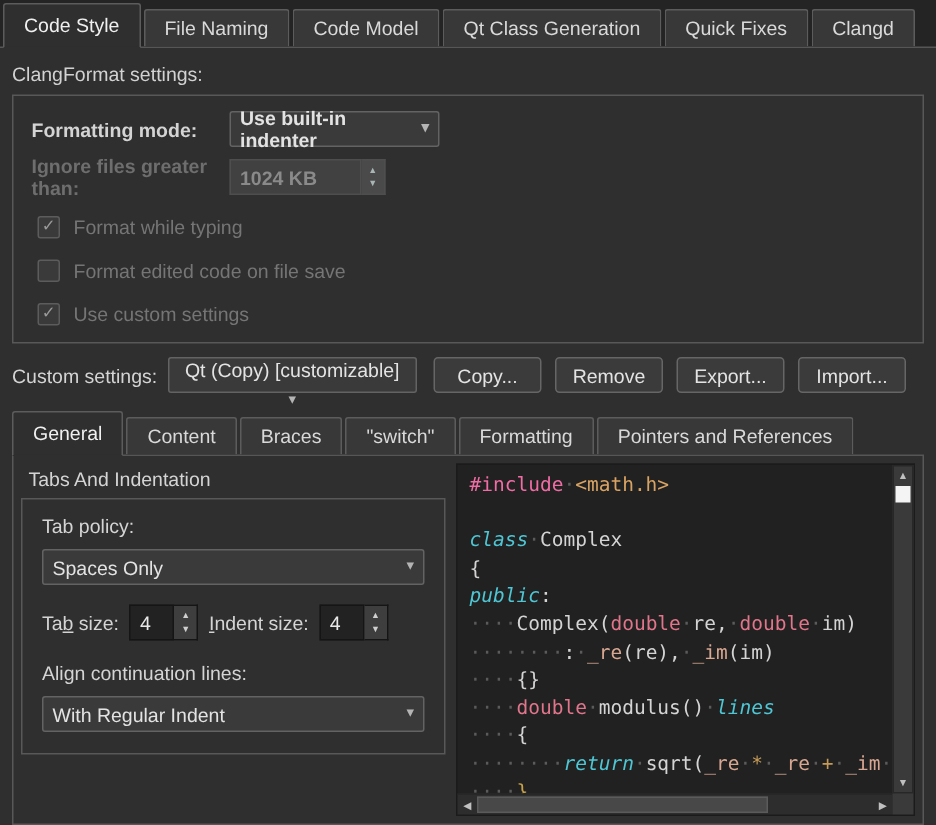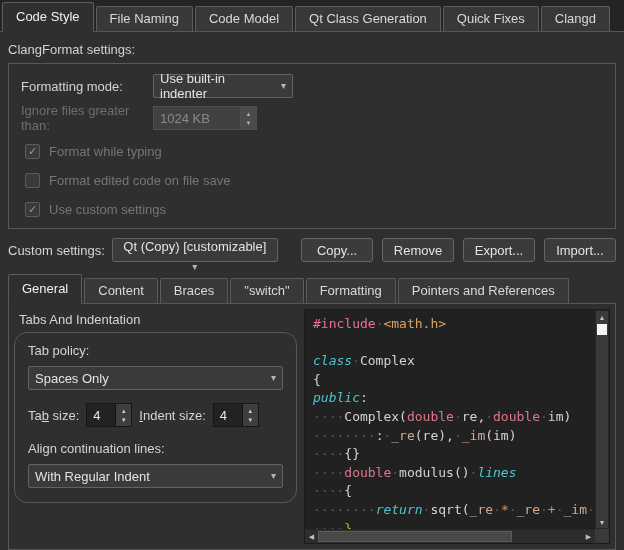--- a/index.html
+++ b/index.html
@@ -23,21 +23,21 @@
     background:#2f2f2f; padding-top:6px; padding-bottom:7px;
     margin-bottom:-1px; border-bottom:1px solid #2f2f2f; color:#f0f0f0;
   }
 
   
   .content { flex:1; min-height:0; display:flex; flex-direction:column; padding:8px 8px 0 8px; }
   .sec-label { color:#d2d2d2; padding:2px 0 6px 0; }
 
   .groupbox { border:1px solid #585858; }
   .clang-group { padding:9px 12px 6px 12px; height:166px; }
-  .form-row { display:flex; align-items:center; height:26px; margin-bottom:6px; }
+  .form-row { display:flex; align-items:center; height:26px; margin-bottom:6px;font-weight:bold; }
   .form-row label { width:132px; color:#d4d4d4; }
   .form-row.disabled label { color:#6e6e6e; }
 
   .combo {
     display:inline-flex; align-items:center; justify-content:space-between;
     background:#3a3a3a; border:1px solid #636363; border-radius:2px;
     height:24px; padding:0 6px; color:#e3e3e3; gap:8px;
   }
   .chev { color:#b4b4b4; font-size:10px; line-height:1; }
 
@@ -56,38 +56,38 @@
 
   .cb-row { display:flex; align-items:center; gap:9px; height:29px; margin-left:4px; }
   .cb-box {
     width:15px; height:15px; background:#3a3a3a; border:1px solid #5c5c5c; border-radius:2px;
     display:flex; align-items:center; justify-content:center;
     font-size:11px; color:#9a9a9a; line-height:1;
   }
   .cb-label { color:#757575; }
 
   
-  .custom-row { display:flex; align-items:center; margin:8px 0 9px 0; height:26px; gap:7px; }
+  .custom-row { display:flex; align-items:center; margin:8px 12px 9px 0; height:26px; gap:7px; }
   .custom-row > label { color:#d4d4d4; white-space:nowrap; }
   .custom-combo { width:166px;flex-direction:column; }
   .custom-buttons { display:flex; gap:9px; flex:1; justify-content:flex-end; }
   .btn {
     width:72px; height:24px; background:#3b3b3b; border:1px solid #666; border-radius:3px;
     color:#e3e3e3; font-family:inherit; font-size:13px; text-align:center;
   }
 
   
   .tabbar.style-tabs { background:#2f2f2f; padding-left:0; }
   .pane {
     flex:1; min-height:0; border:1px solid #585858; border-top:none;
     display:flex; padding:5px; gap:7px; background:#2f2f2f;
   }
   .left-col { width:283px; display:flex; flex-direction:column; }
   .group-title { padding:3px 0 5px 5px; color:#d4d4d4; }
-  .tabs-indent-group { padding:10px 13px 14px 13px;border-radius:13px; }
+  .tabs-indent-group { padding:10px 13px 14px 13px; }
   .field-label { color:#d4d4d4; margin-bottom:8px; display:block; }
   .wide-combo { width:100%; margin-bottom:13px; }
   .sizes-row { display:flex; align-items:center; gap:7px; margin-bottom:14px; }
   .sizes-row label { white-space:nowrap; }
 
   
   .preview { position:relative; flex:1; min-width:0; background:var(--c-background); border:1px solid #1b1b1b; }
   .code {
     position:absolute; top:0; left:0; right:14px; bottom:14px; overflow:hidden;
     padding:5px 0 0 8px;

